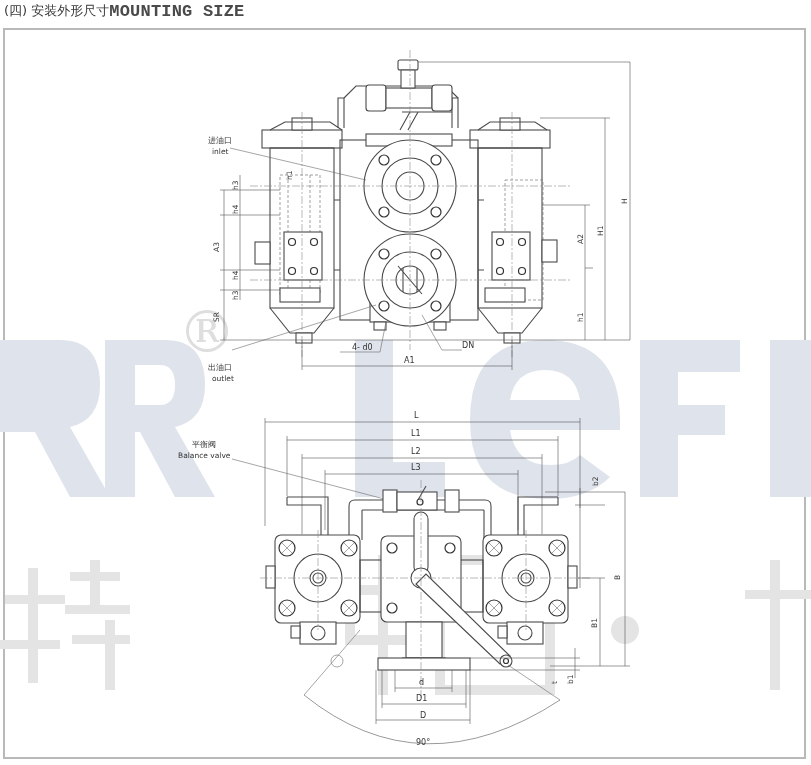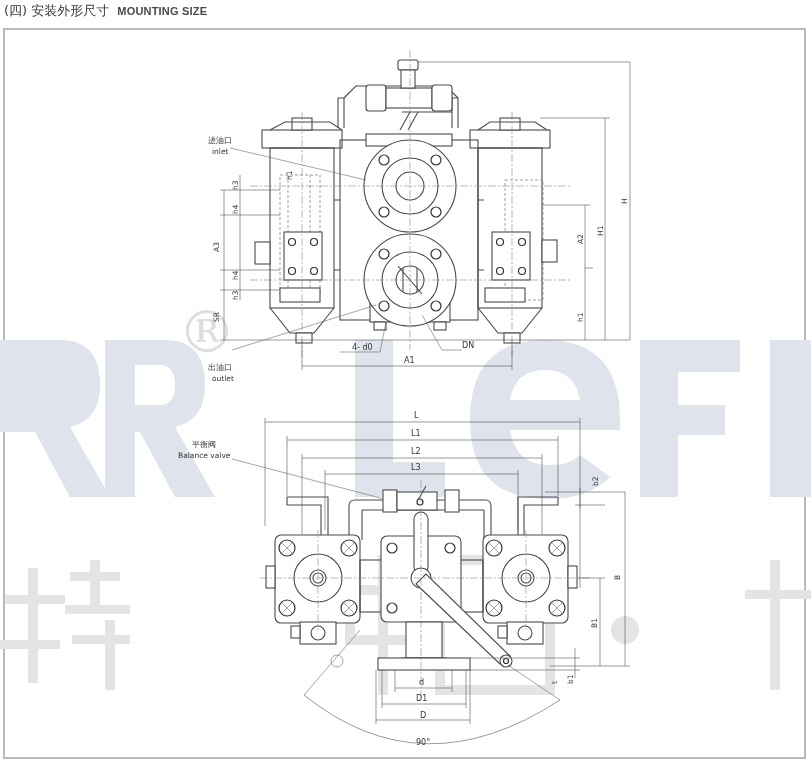--- a/index.html
+++ b/index.html
@@ -1,19 +1,19 @@
 <!DOCTYPE html>
 <html><head>
 <meta charset="utf-8">
 <style>
   html,body{margin:0;padding:0;background:#ffffff;}
   body{width:811px;height:765px;position:relative;overflow:hidden;font-family:"DejaVu Sans",sans-serif;}
-  .hdr{position:absolute;left:4px;top:2px;height:18px;display:flex;align-items:center;gap:8px;color:#3a3a3a;}
+  .hdr{position:absolute;left:4px;top:2px;height:18px;display:flex;align-items:center;gap:0;color:#3a3a3a;}
   .hdr .cn{font-size:13px;}
-  .hdr .en{font-size:11px;font-family:Liberation Sans, sans-serif;font-weight:bold;letter-spacing:0.2px;color:#4a4a4a;}
+  .hdr .en{font-size:17px;font-family:Liberation Mono, monospace;font-weight:bold;letter-spacing:0.2px;color:#4a4a4a;}
   .frame{position:absolute;left:3px;top:28px;width:803px;height:731px;border:2px solid #b9b9b9;box-sizing:border-box;}
   svg{position:absolute;left:0;top:0;}
   .wm{fill:#dfe3ec;}
   .wm2{fill:#e4e4e4;}
   .ln{stroke:#4a4a4a;fill:none;stroke-width:1.1;}
   .lnf{stroke:#4a4a4a;fill:#fff;stroke-width:1.1;}
   .th{stroke:#6a6a6a;fill:none;stroke-width:0.6;}
   .cl{stroke:#8a8a8a;fill:none;stroke-width:0.6;stroke-dasharray:8 2 2 2;}
   .dash{stroke:#7a7a7a;fill:none;stroke-width:0.7;stroke-dasharray:3 2;}
   .dim{stroke:#555;fill:none;stroke-width:0.6;}

